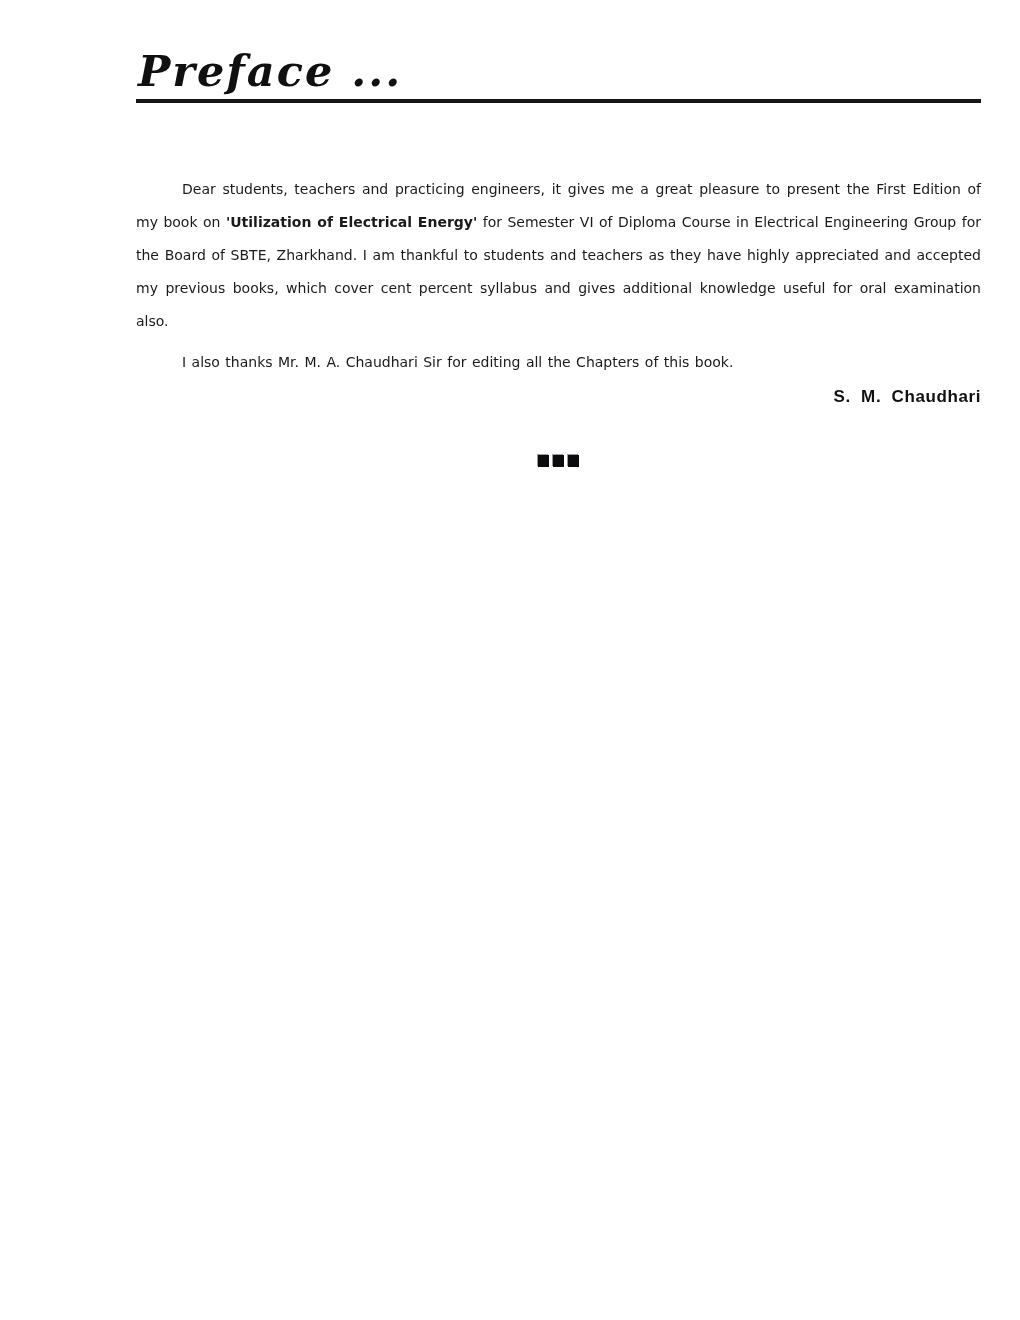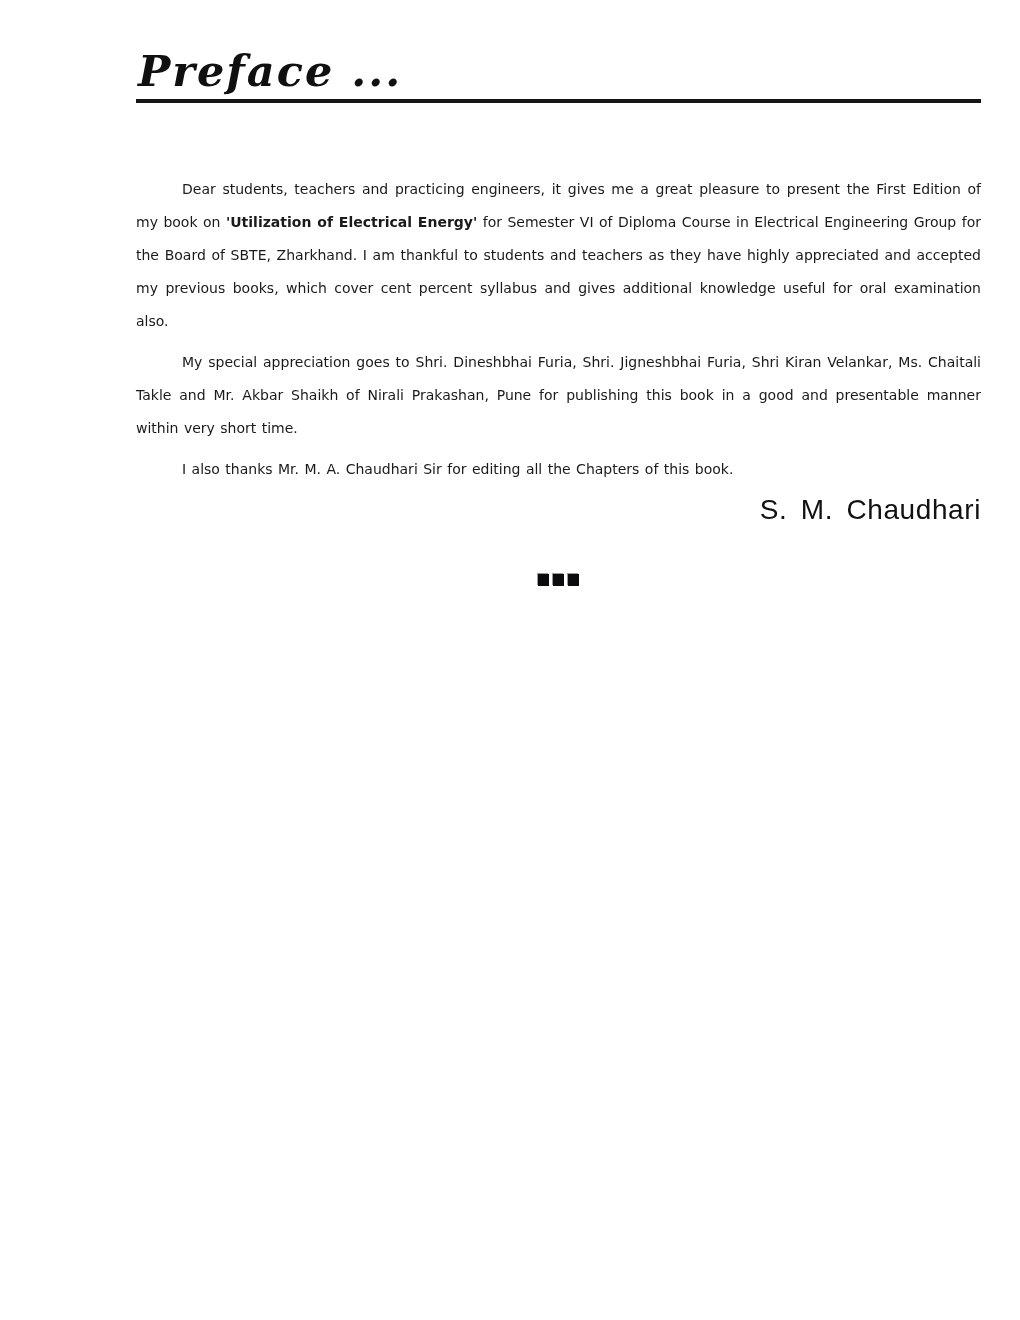--- a/index.html
+++ b/index.html
@@ -46,22 +46,22 @@
     text-indent: 46px;
     margin-bottom: 8px;
     color: #1a1a1a;
     word-spacing: 1px;
   }
   .bold-inline { font-weight: bold; }
   .signature {
     margin-top: 6px;
     text-align: right;
     font-family: "Liberation Sans", sans-serif;
-    font-weight: normal;
-    font-size: 28px;
+    font-weight: bold;
+    font-size: 17px;
     letter-spacing: 0.6px;
     word-spacing: 5px;
     color: #111111;
   }
   .end-marks {
     margin-top: 48px;
     display: flex;
     justify-content: center;
     gap: 4px;
   }
@@ -78,21 +78,20 @@
 <div class="page">
   <div class="content">
 
     <div class="preface-title">Preface ...</div>
     <div class="title-rule"></div>
 
     <div class="body-text">
       <p><span>Dear students, teachers and practicing engineers, it gives me a great pleasure to present the First Edition of my book on </span><span class="bold-inline">'Utilization of Electrical Energy'</span><span> for Semester VI of Diploma Course in Electrical Engineering Group for the Board of SBTE, Zharkhand. I am thankful to students and teachers as they have highly appreciated and accepted my previous books, which cover cent percent syllabus and gives additional knowledge useful for oral examination also.</span></p>
 
 
-      <p>My special appreciation goes to Shri. Dineshbhai Furia, Shri. Jigneshbhai Furia, Shri Kiran Velankar, Ms. Chaitali Takle and Mr. Akbar Shaikh of Nirali Prakashan, Pune for publishing this book in a good and presentable manner within very short time.</p>
 
       <p>I also thanks Mr. M. A. Chaudhari Sir for editing all the Chapters of this book.</p>
 
     </div>
 
     <div class="signature">S. M. Chaudhari</div>
 
     <div class="end-marks">
       <div class="end-mark-square"></div>
       <div class="end-mark-square"></div>

